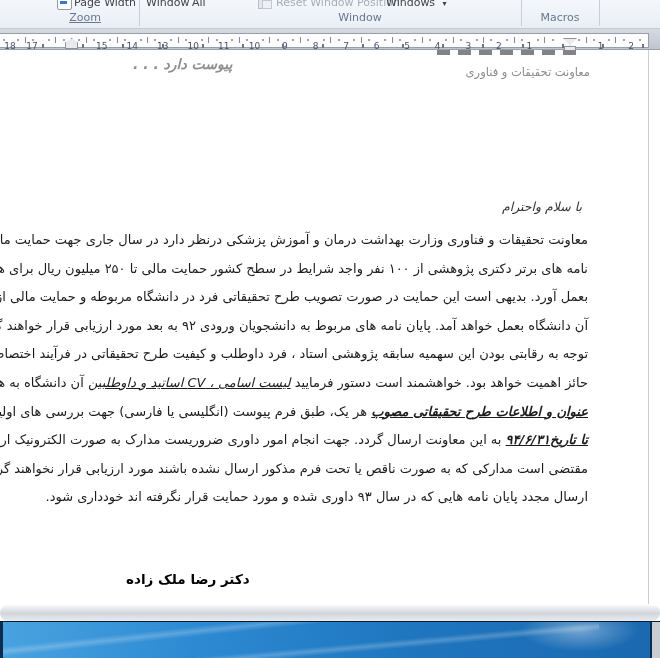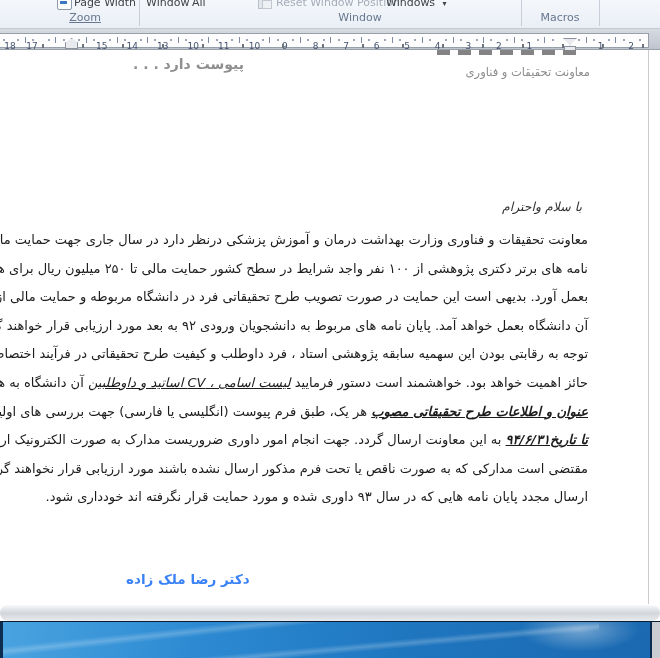--- a/index.html
+++ b/index.html
@@ -36,34 +36,34 @@
     border:1px solid #8b929d;
     clip-path:polygon(0 0,100% 0,55% 45%,100% 92%,100% 100%,0 100%,0 92%,45% 45%);}
   .margin-box{position:absolute;left:564px;top:17px;width:10px;height:6px;background:#e8eaee;border:1px solid #8b929d;}
   .gridtick{position:absolute;top:15px;width:2px;height:4px;background:#6d747e;}
 
   
   .page{position:absolute;left:0;top:50px;width:660px;height:554px;background:#ffffff;}
   .page-edge{position:absolute;left:648px;top:0;width:1px;height:554px;background:#cccccc;}
   .cutoff-letterhead{position:absolute;left:437px;top:0;width:143px;height:5px;opacity:.75;
     background:repeating-linear-gradient(90deg,#5a5a5a 0 13px,transparent 13px 21px);}
-  .stamp{position:absolute;left:133px;top:6px;font-size:14px;font-weight:bold;
+  .stamp{position:absolute;left:133px;top:6px;font-size:14px;font-weight:bold;font-style:italic;
     color:#8f8f8f;direction:rtl;white-space:nowrap;}
   .department{position:absolute;right:70px;top:15px;font-size:11.5px;color:#8c8c8c;direction:rtl;}
   .besmele{position:absolute;left:0;right:0;top:47px;text-align:center;font-size:12.5px;color:#3d3d3d;direction:rtl;}
   .heading{position:absolute;right:74px;left:78px;top:99px;font-size:13px;font-weight:bold;color:#1a1a1a;
     direction:rtl;text-align:right;white-space:nowrap;}
   .greeting{position:absolute;right:78px;top:149px;font-size:12.5px;font-style:italic;color:#333;direction:rtl;}
   .bodytext{position:absolute;right:72px;left:77px;top:176px;}
   .bodyline{direction:rtl;font-size:13px;color:#1c1c1c;line-height:28.6px;height:28.6px;
     text-align:justify;text-align-last:justify;white-space:nowrap;overflow:visible;}
   .bodyline.lastline{text-align-last:right;}
   .iu{font-style:italic;text-decoration:underline;}
   .biu{font-weight:bold;font-style:italic;text-decoration:underline;}
-  .signature{position:absolute;left:126px;top:521px;font-size:13.5px;font-weight:bold;color:#3b82f6;
+  .signature{position:absolute;left:126px;top:521px;font-size:13.5px;font-weight:bold;color:#000000;
     direction:rtl;white-space:nowrap;}
 
   
   .hscroll{position:absolute;left:0;top:604px;width:660px;height:17px;border-radius:8px;
     background:linear-gradient(#fcfdfe,#d2d6db 55%,#e9ebee);box-shadow:inset 0 1px 0 #ffffff;}
 
   
   .desktop{position:absolute;left:0;top:621px;width:660px;height:37px;
     background:linear-gradient(100deg,#4aa3e0 0%,#2d8ad2 30%,#1f77c0 60%,#1a68b0 100%);
     border-top:1px solid #0a1f35;overflow:hidden;}

